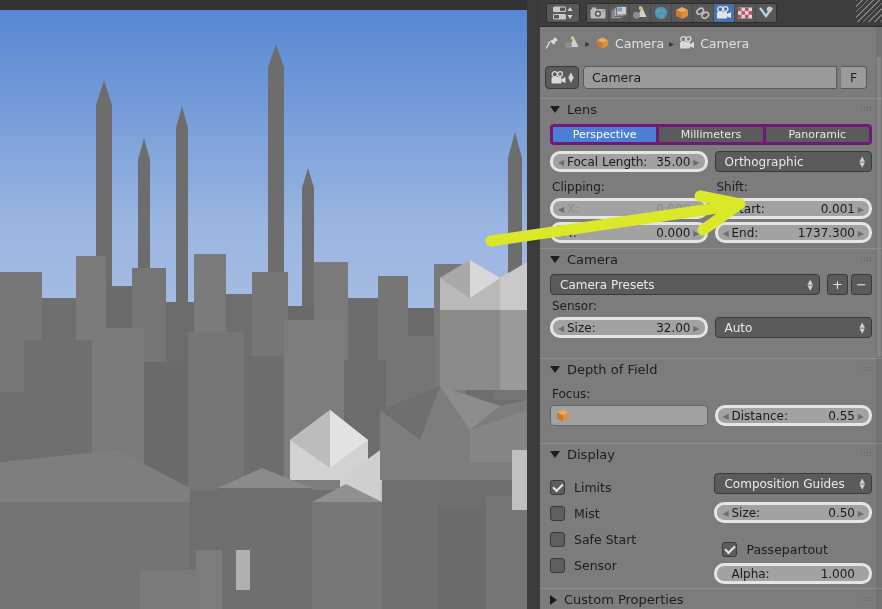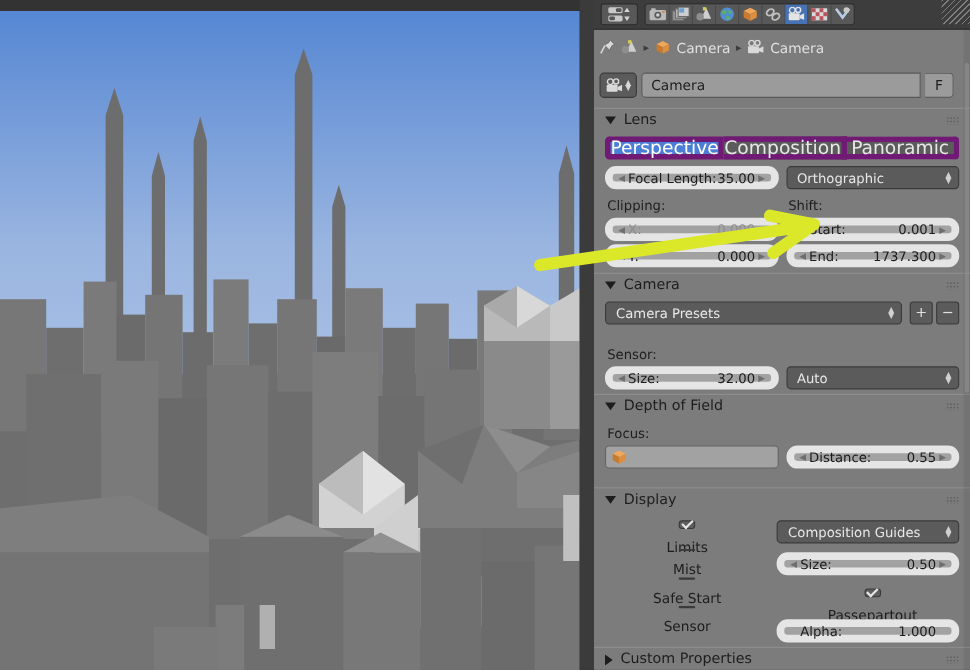--- a/index.html
+++ b/index.html
@@ -119,31 +119,31 @@
   .panel-body { padding: 4px 10px 8px 10px; }
 
   
   .row { display: flex; gap: 7px; margin-bottom: 5px; }
   .col { flex: 1; }
   .lbl { color: #1d1d1d; font-size: 12px; margin: 3px 0 4px 2px; }
 
   .seg { display: flex; width: 100%; height: 21px; }
   .seg-btn {
     flex: 1; height: 21px; background: #5b5b5b; color: #e8e8e8;
-    font-size: 17px; display: flex; align-items: center; justify-content: center;
-    border: 5px solid #701a75;
+    font-size: 11px; display: flex; align-items: center; justify-content: center;
+    border: 3px solid #701a75;
   }
   .seg-btn:first-child { border-radius: 4px 0 0 4px; }
   .seg-btn:last-child { border-radius: 0 4px 4px 0; }
   .seg-btn + .seg-btn { border-left: none; }
   .seg-btn.on { background: #4b7fd6; color: #ffffff; }
 
   .num {
     position: relative; height: 21px; background: #a2a2a2;
-    border: 7px solid #e5e5e5; border-radius: 10px;
+    border: 3px solid #e5e5e5; border-radius: 10px;
     display: flex; align-items: center; justify-content: space-between;
     padding: 0 8px; color: #1b1b1b; font-size: 12px;
   }
   .num .nm { margin-left: 6px; }
   .num .nv { margin-right: 6px; }
   .num::before, .num::after {
     position: absolute; top: 50%; transform: translateY(-50%);
     font-size: 8px; color: #6e6e6e;
   }
   .num::before { content: "\25C0"; left: 5px; }
@@ -167,21 +167,21 @@
     width: 21px; height: 21px; background: #5b5b5b; border: 1px solid #3a3a3a;
     border-radius: 3px; color: #e0e0e0; font-size: 13px;
     display: flex; align-items: center; justify-content: center;
   }
 
   .objfield {
     height: 21px; background: #a2a2a2; border: 1px solid #636363;
     border-radius: 4px; display: flex; align-items: center; padding-left: 4px;
   }
 
-  .cbrow { display: flex; align-items: center; gap: 9px; height: 22px; margin-bottom: 4px; flex-direction: column; }
+  .cbrow { display: flex; align-items: flex-end; gap: 9px; height: 22px; margin-bottom: 4px; }
   .cbox {
     width: 15px; height: 15px; background: #5e5e5e; border: 1px solid #3a3a3a;
     border-radius: 3px; display: flex; align-items: center; justify-content: center;
   }
   .cbox.checked::after {
     content: ""; width: 8px; height: 4px;
     border-left: 2px solid #e6e6e6; border-bottom: 2px solid #e6e6e6;
     transform: rotate(-45deg) translate(1px,-1px);
   }
   .cblabel { color: #1d1d1d; font-size: 12.5px; }
@@ -463,21 +463,21 @@
     <div class="panel" style="top:98px;">
       <div class="panel-head">
         <span class="tri tri-down"></span>
         <span>Lens</span>
         <span class="dots"></span>
       </div>
       <div class="panel-body">
 
         <div class="seg" style="margin-bottom:6px;">
           <div class="seg-btn on">Perspective</div>
-          <div class="seg-btn">Composition</div>
+          <div class="seg-btn">Millimeters</div>
           <div class="seg-btn">Panoramic</div>
         </div>
 
         <div class="row">
           <div class="col">
             <div class="num">
               <span class="nm">Focal Length:</span>
               <span class="nv">35.00</span>
             </div>
           </div>
@@ -533,21 +533,21 @@
       </div>
     </div>
 
     <div class="panel" style="top:248px;">
       <div class="panel-head">
         <span class="tri tri-down"></span>
         <span>Camera</span>
         <span class="dots"></span>
       </div>
       <div class="panel-body">
-        <div class="row" style="margin-bottom:20px;">
+        <div class="row" style="margin-bottom:4px;">
           <div class="menu" style="flex:1;">
             <span>Camera Presets</span>
             <span class="updown">
                 <span>▲</span>
                 <span>▼</span>
               </span>
           </div>
           <div class="plusminus">
             <div class="pmbtn">+</div>
             <div class="pmbtn">−</div>

